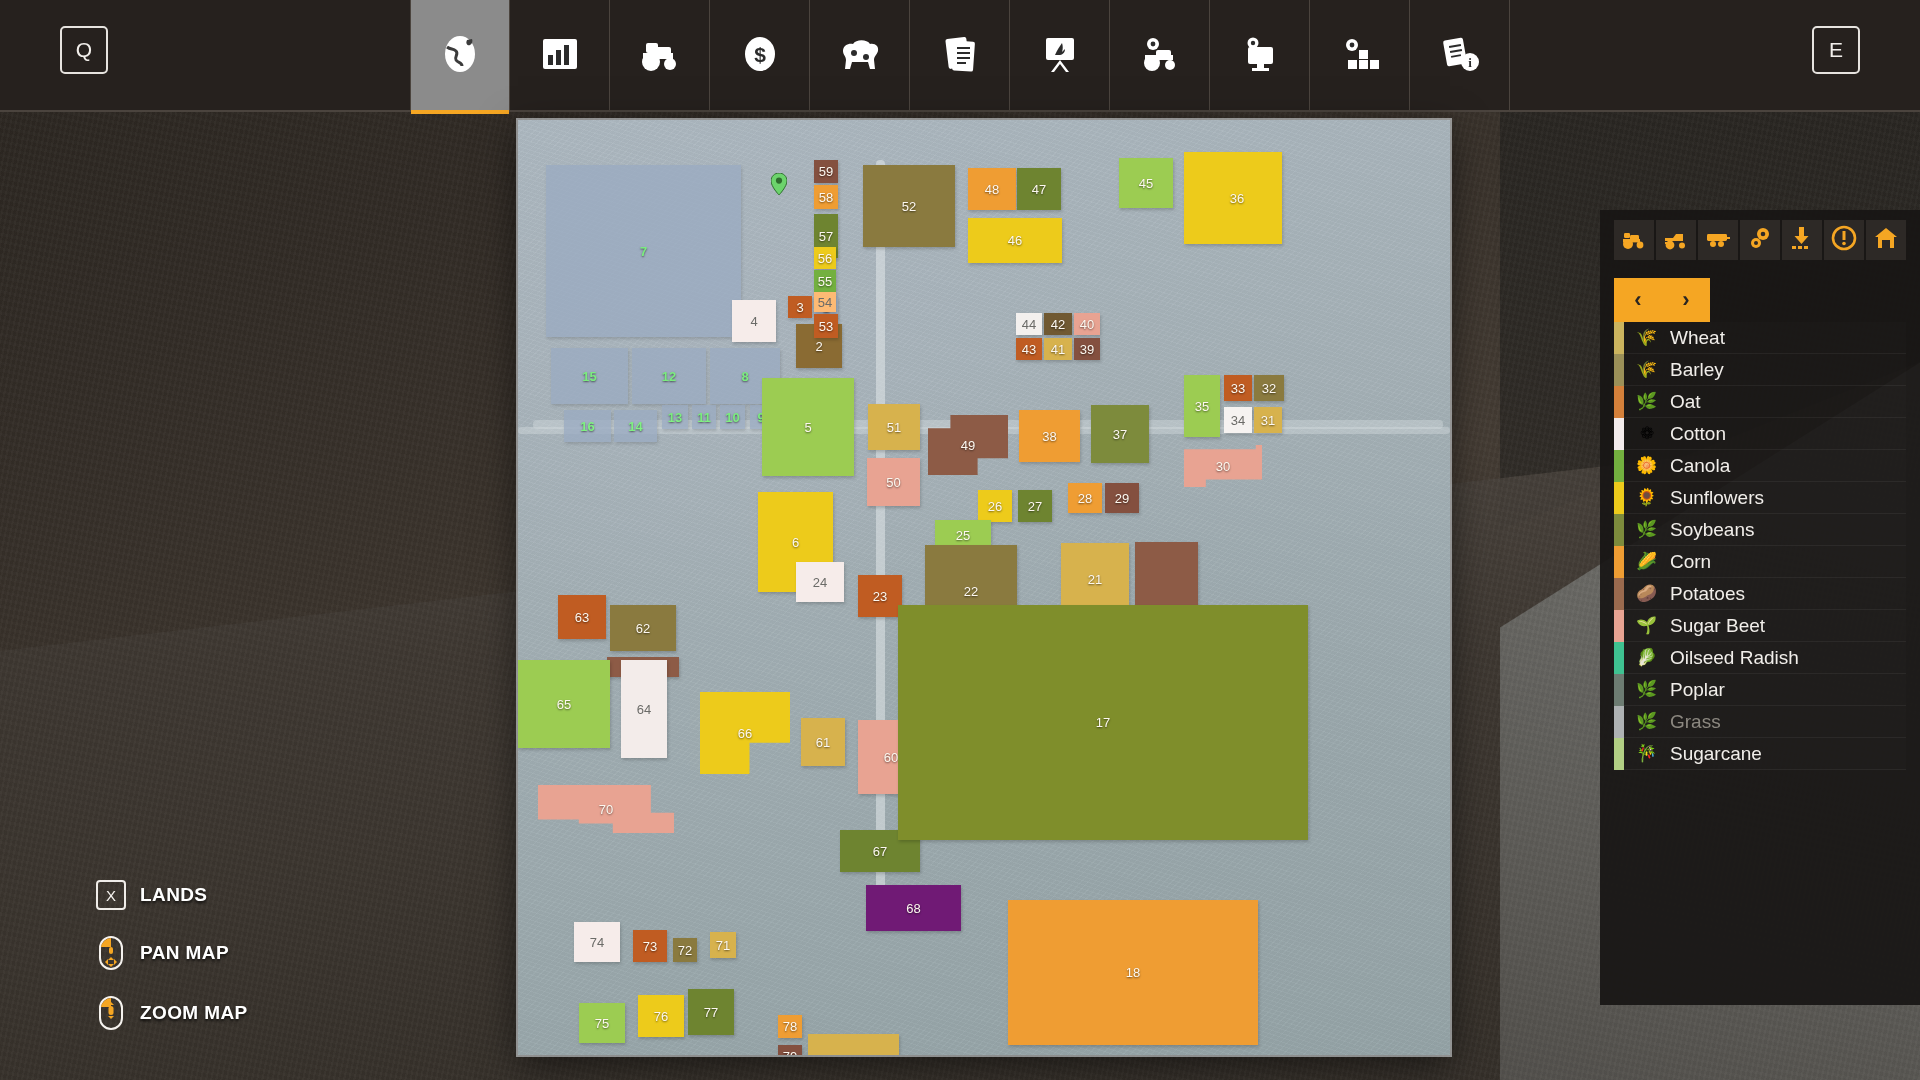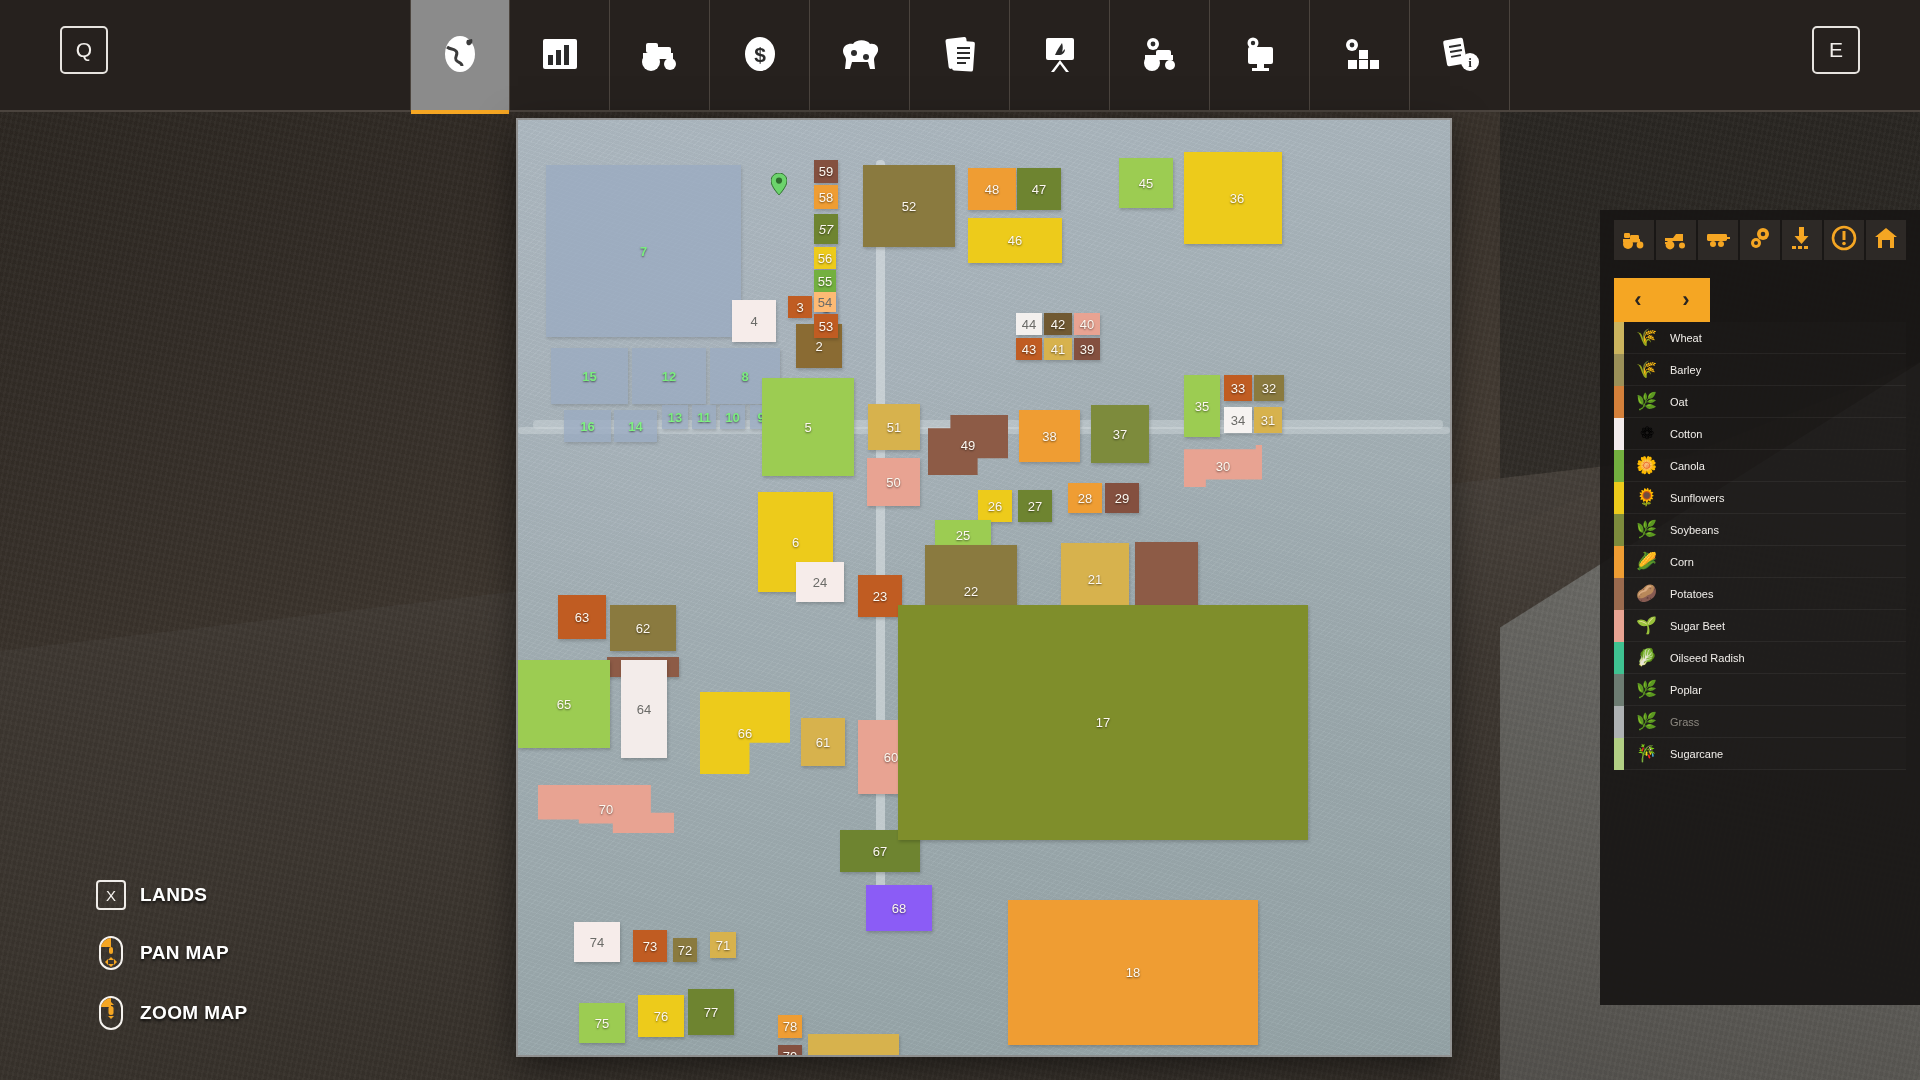--- a/index.html
+++ b/index.html
@@ -162,21 +162,21 @@
   .crop-row {
     height: 32px; display: flex; align-items: center;
     border-bottom: 1px solid rgba(255,255,255,.055);
     background: rgba(255,255,255,.012);
   }
   .crop-swatch { width: 10px; height: 32px; flex: none; }
   .crop-icon {
     width: 30px; height: 30px; margin-left: 8px; flex: none;
     display: flex; align-items: center; justify-content: center; font-size: 17px;
   }
-  .crop-label { margin-left: 8px; color: #f1eeea; font-size: 11px; }
+  .crop-label { margin-left: 8px; color: #f1eeea; font-size: 19px; }
   .crop-row.disabled .crop-label { color: #8c8880; }
 </style>
 </head>
 <body>
 
 <div id="root">
   <div class="bg-wall"></div>
   <div class="bg-dark-right"></div>
   <div class="bg-floor"></div>
   <div class="bg-floor2"></div>
@@ -345,21 +345,21 @@
         </div>
         <div class="field" style="left: 240px; top: 372px; width: 75px; height: 100px; background: rgb(237, 203, 27);">
           <span>6</span>
         </div>
         <div class="field" style="left: 296px; top: 40px; width: 24px; height: 23px; background: rgb(132, 80, 63);">
           <span>59</span>
         </div>
         <div class="field" style="left: 296px; top: 65px; width: 24px; height: 24px; background: rgb(239, 157, 51);">
           <span>58</span>
         </div>
-        <div class="field" style="left: 296px; top: 94px; width: 24px; height: 30px; background: rgb(110, 132, 48); font-style: italic;">
+        <div class="field" style="left: 296px; top: 94px; width: 24px; height: 44px; background: rgb(110, 132, 48);">
           <span>57</span>
         </div>
         <div class="field" style="left: 296px; top: 127px; width: 22px; height: 22px; background: rgb(237, 203, 27);">
           <span>56</span>
         </div>
         <div class="field" style="left: 296px; top: 150px; width: 22px; height: 22px; background: rgb(115, 176, 63);">
           <span>55</span>
         </div>
         <div class="field dark-label" style="left: 296px; top: 172px; width: 22px; height: 20px; background: #fdba74;">
           <span>54</span>
@@ -492,21 +492,21 @@
         </div>
         <div class="field" style="left: 340px; top: 600px; width: 66px; height: 74px; background: rgb(232, 163, 146);">
           <span>60</span>
         </div>
         <div class="field" style="left: 322px; top: 710px; width: 80px; height: 42px; background: rgb(110, 132, 48);">
           <span>67</span>
         </div>
         <div class="field" style="left: 20px; top: 665px; width: 136px; height: 48px; background: rgb(232, 163, 146); clip-path: polygon(0px 0px, 83% 0px, 83% 58%, 100% 58%, 100% 100%, 55% 100%, 55% 80%, 30% 80%, 30% 72%, 0px 72%);">
           <span>70</span>
         </div>
-        <div class="field" style="left: 348px; top: 765px; width: 66px; height: 46px; background: #8b5cf6;">
+        <div class="field" style="left: 348px; top: 765px; width: 95px; height: 46px; background: #701a75;">
           <span>68</span>
         </div>
         <div class="field dark-label" style="left: 56px; top: 802px; width: 46px; height: 40px; background: rgb(246, 236, 234);">
           <span>74</span>
         </div>
         <div class="field" style="left: 115px; top: 810px; width: 34px; height: 32px; background: rgb(192, 92, 34);">
           <span>73</span>
         </div>
         <div class="field" style="left: 155px; top: 818px; width: 24px; height: 24px; background: rgb(138, 122, 63);">
           <span>72</span>

